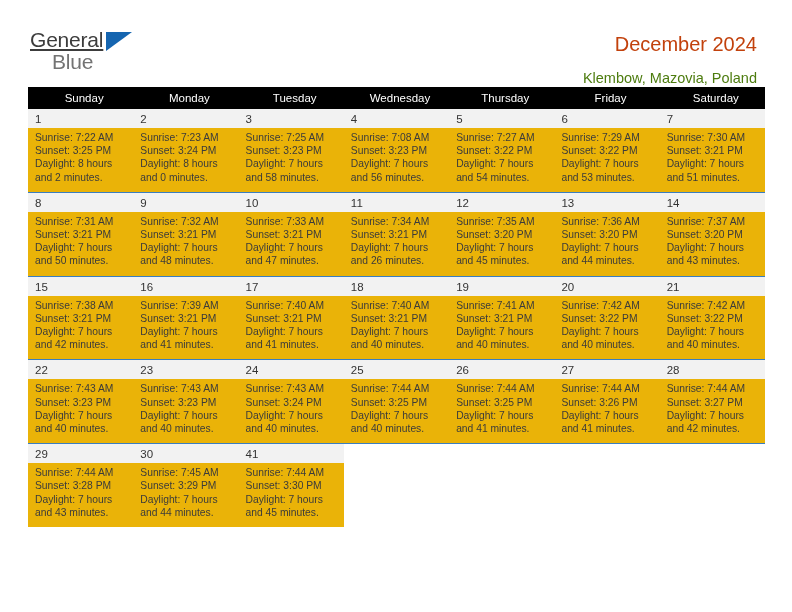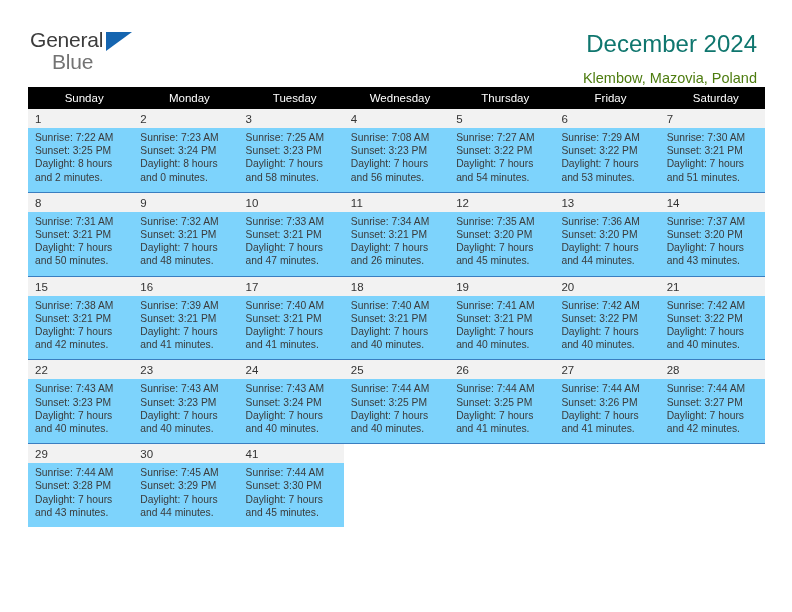--- a/index.html
+++ b/index.html
@@ -28,43 +28,44 @@
   .brand {
     position: relative;
     width: 120px;
     padding-top: 2px;
   }
   .brand-line1 {
     font-size: 21px;
     color: #3c3c3c;
     letter-spacing: -0.2px;
     line-height: 23px;
+    text-decoration: underline;
   }
   .brand-line2 {
     font-size: 21px;
     color: #737373;
     line-height: 21px;
     margin-left: 22px;
     letter-spacing: -0.2px;
   }
   .brand-flag {
     position: absolute;
     top: 6px;
     left: 76px;
     width: 0;
     height: 0;
     border-left: 26px solid #1565b0;
     border-bottom: 19px solid transparent;
   }
 
   .title-block { text-align: right; }
   .month-title {
-    font-size: 24px;
+    font-size: 20px;
     font-weight: normal;
-    color: #0f766e;
+    color: #c2410c;
     line-height: 36px;
     letter-spacing: 0px;
   }
   .location {
     font-size: 14.5px;
     color: #4d7c0f;
     margin-top: 7px;
     line-height: 18px;
   }
 
@@ -94,21 +95,21 @@
   }
   .daynum td {
     background: #f2f2f2;
     font-size: 11.5px;
     color: #333333;
     padding: 4px 0 3px 7px;
     height: 18px;
     vertical-align: top;
   }
   .dayinfo td {
-    background: #7dd3fc;
+    background: #eab308;
     font-size: 10.3px;
     color: #3b3b3b;
     padding: 3px 0 8px 7px;
     vertical-align: top;
     line-height: 13.2px;
     height: 58px;
   }
   .dayinfo td.empty, .daynum td.empty { background: #ffffff; }
   .daynum td.empty { background: #ffffff; }
   .info-line { white-space: nowrap; }

